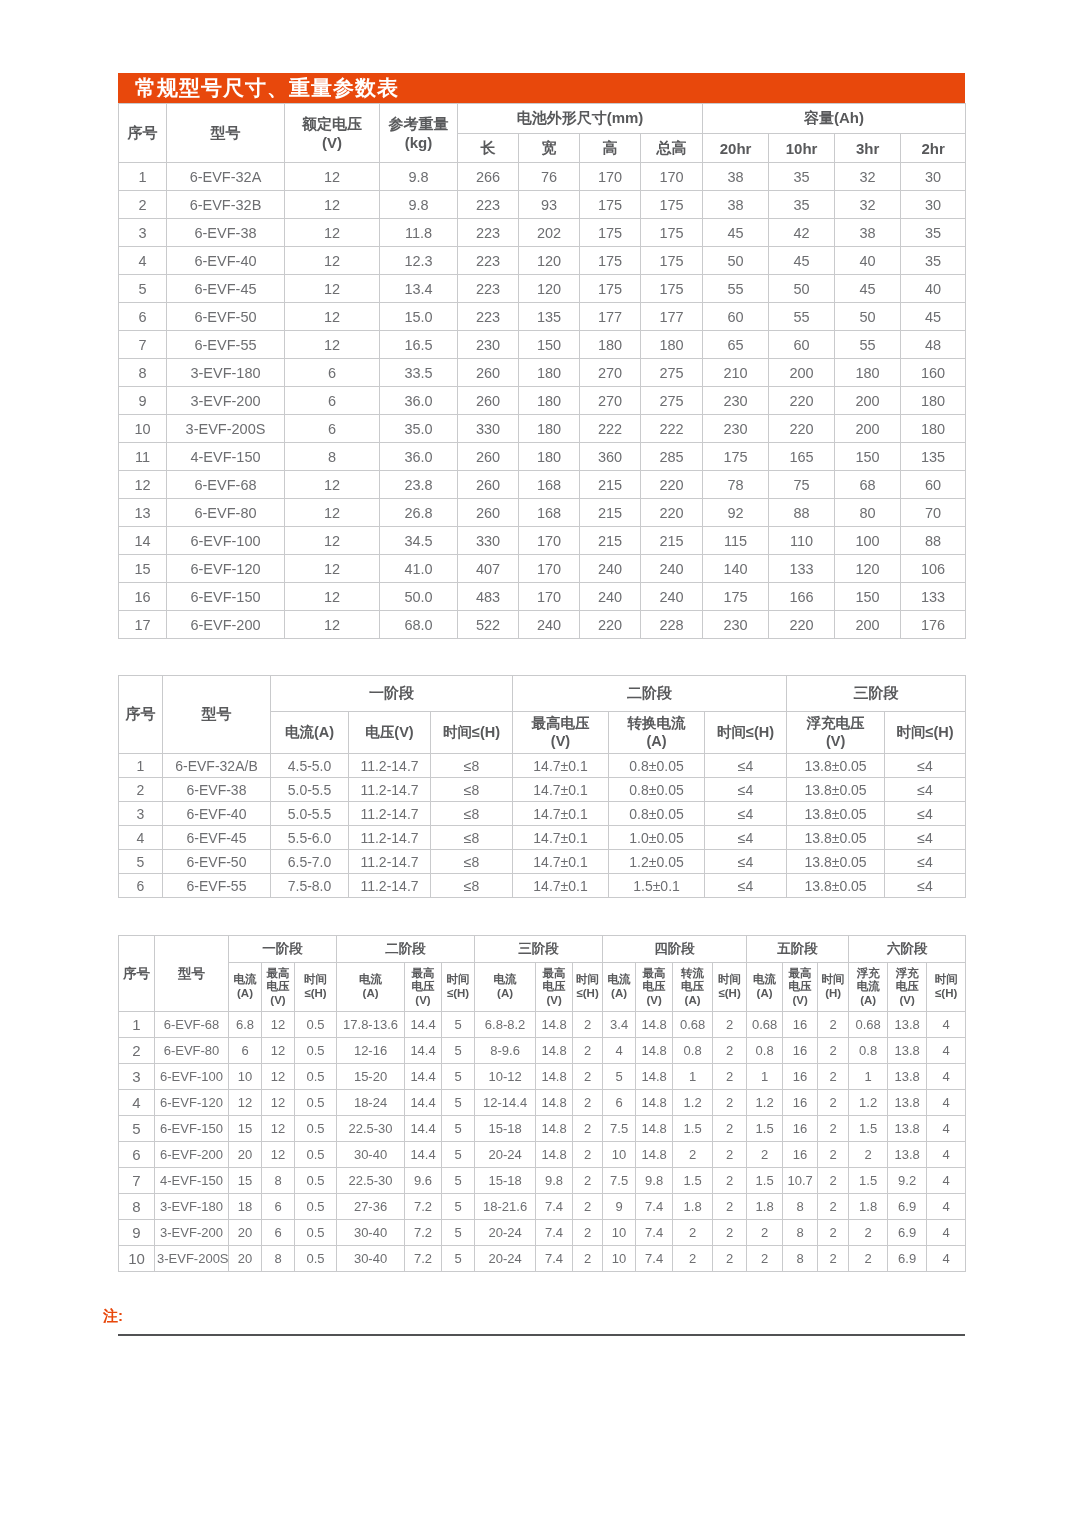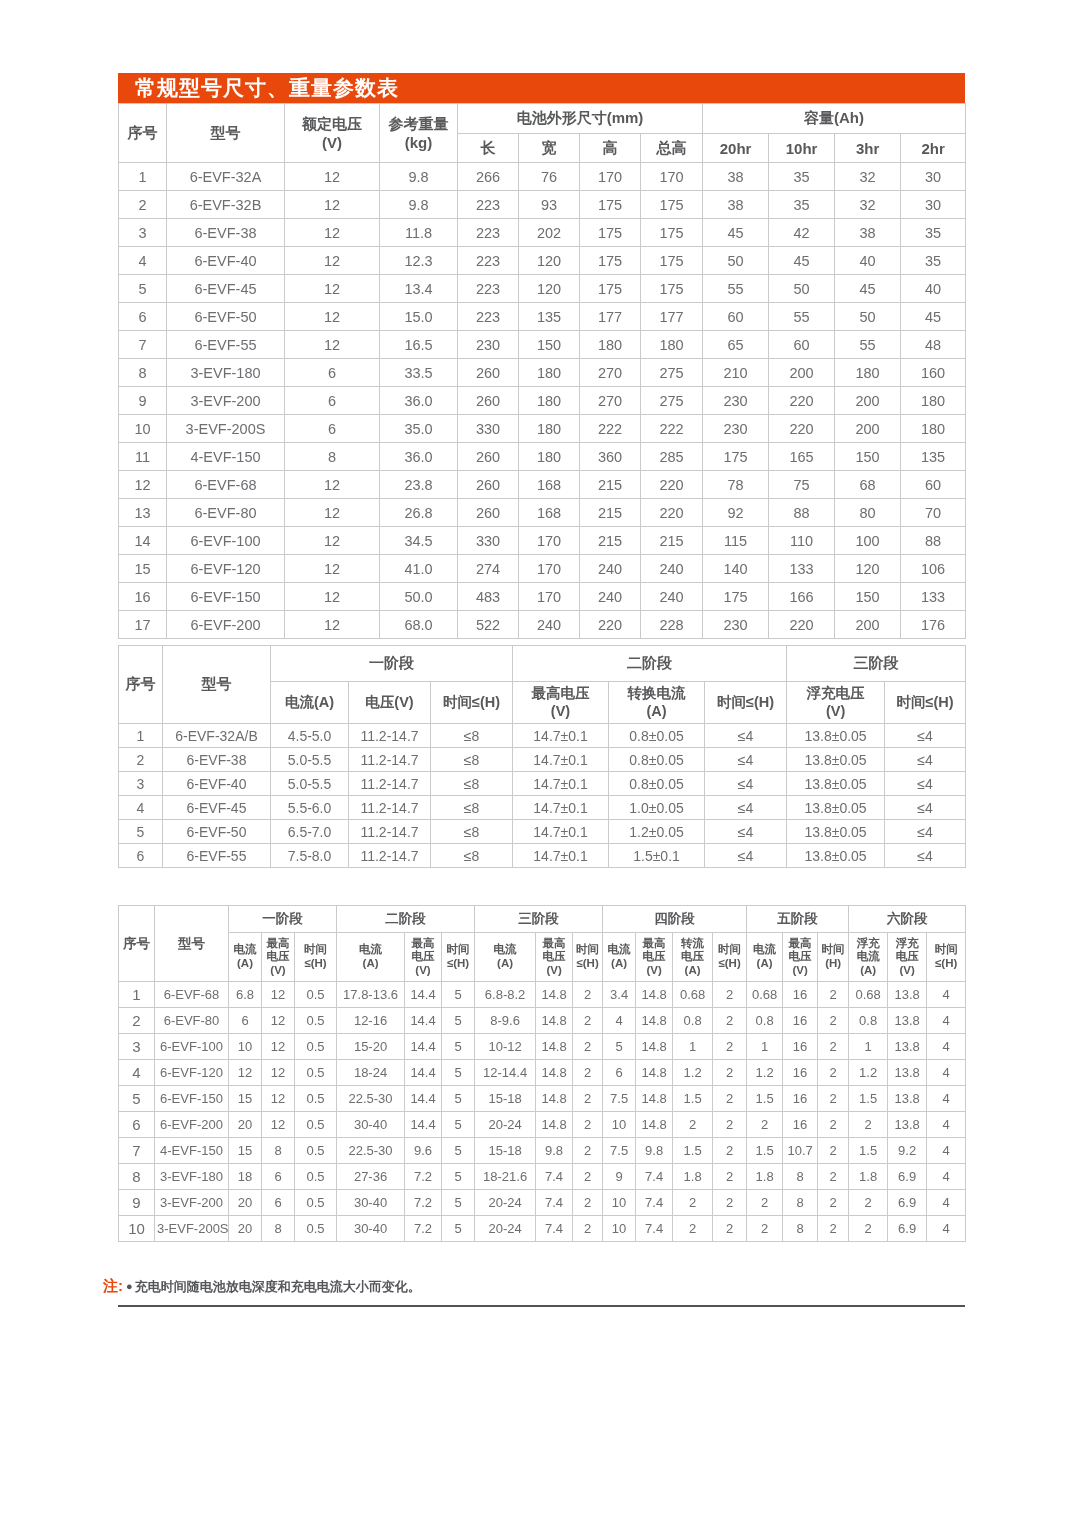--- a/index.html
+++ b/index.html
@@ -34,21 +34,21 @@
   }
   th { color:#58595b; font-weight:bold; white-space:pre-line; }
   td { color:#6d6e71; white-space:nowrap; }
 
   
   .t1 thead tr.h1 th { height:30px; font-size:15px; }
   .t1 thead tr.h2 th { height:29px; font-size:15px; }
   .t1 tbody td { height:28px; font-size:14.5px; }
 
   
-  .sec { margin-bottom:6px; }
+  .sec { margin-bottom:36px; }
   .sec2 { margin-bottom:37px; }
   .sec3 { margin-bottom:33px; }
   .t2 thead tr.h1 th { height:36px; font-size:15px; }
   .t2 thead tr.h2 th { height:42px; font-size:14.5px; line-height:1.2; }
   .t2 tbody td { height:24px; font-size:14px; }
 
   
   .t3 thead tr.h1 th { height:27px; font-size:13.5px; }
   .t3 thead tr.h2 th { height:49px; font-size:11.5px; line-height:1.18; padding:1px 0; }
   .t3 tbody td { height:26px; font-size:13px; }
@@ -305,21 +305,21 @@
               <td>115</td>
               <td>110</td>
               <td>100</td>
               <td>88</td>
             </tr>
             <tr>
               <td>15</td>
               <td>6-EVF-120</td>
               <td>12</td>
               <td>41.0</td>
-              <td>274</td>
+              <td>407</td>
               <td>170</td>
               <td>240</td>
               <td>240</td>
               <td>140</td>
               <td>133</td>
               <td>120</td>
               <td>106</td>
             </tr>
             <tr>
               <td>16</td>
@@ -783,20 +783,19 @@
               <td>4</td>
             </tr>
           </tbody>
       </table>
     </section>
 
     <div class="notes">
       <div class="notes-row">
         <span class="note-label">注:</span>
         <div class="note-lines">
-          <div class="note-line"><span class="bullet">●</span><span>充电时间随电池放电深度和充电电流大小而变化。</span></div>
         </div>
       </div>
       <div class="rule" style="margin-left:15px"></div>
     </div>
 
   </div>
 </div>
 
 </body></html>

